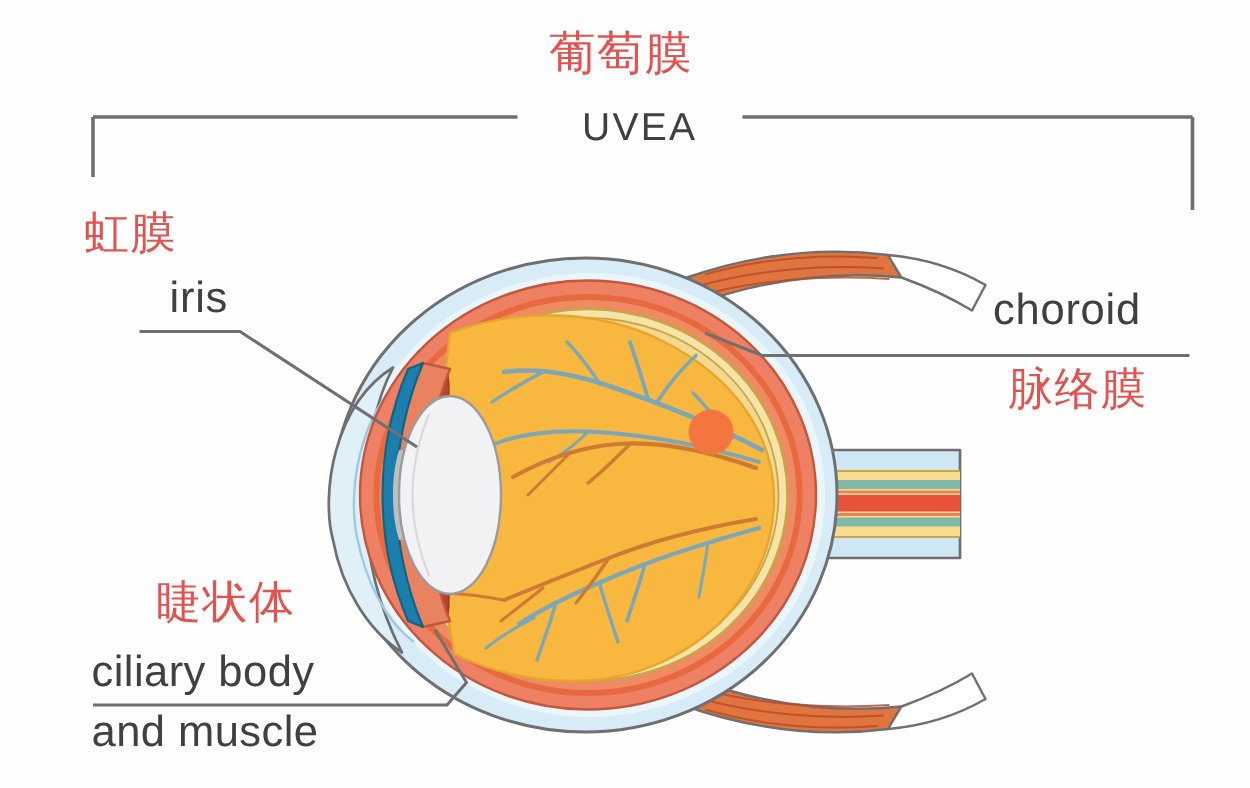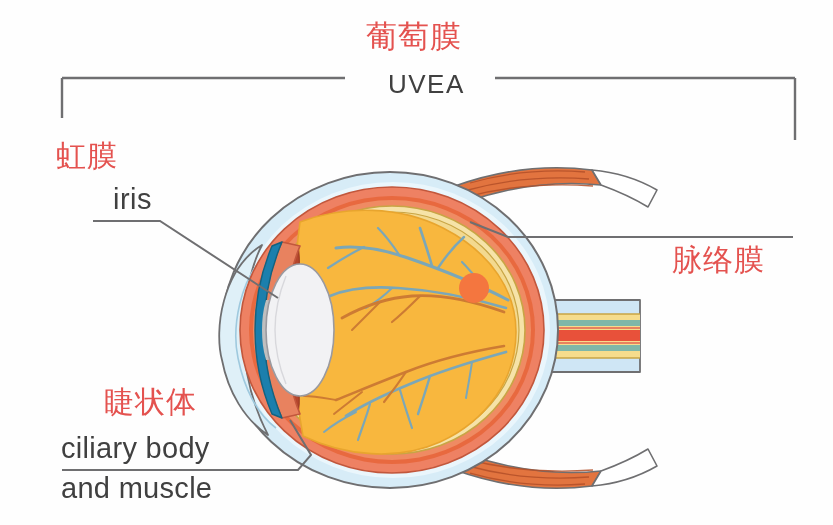--- a/index.html
+++ b/index.html
@@ -193,19 +193,20 @@
       <path d="M62,470 L298,470 L311,455 L290,420" stroke-width="2"></path>
     </g>
   </svg>
 
   <div class="lbl cn" id="uvea-cn">葡萄膜</div>
   <div class="lbl en" id="uvea-en">UVEA</div>
 
   <div class="lbl cn" id="iris-cn">虹膜</div>
   <div class="lbl en" id="iris-en">iris</div>
 
+  <div class="lbl en" id="choroid-en">choroid</div>
   <div class="lbl cn" id="choroid-cn">脉络膜</div>
 
   <div class="lbl en" id="ciliary-en1">ciliary body</div>
   <div class="lbl cn" id="ciliary-cn">睫状体</div>
   <div class="lbl en" id="ciliary-en2">and muscle</div>
 
 </div>
 
 </body></html>

